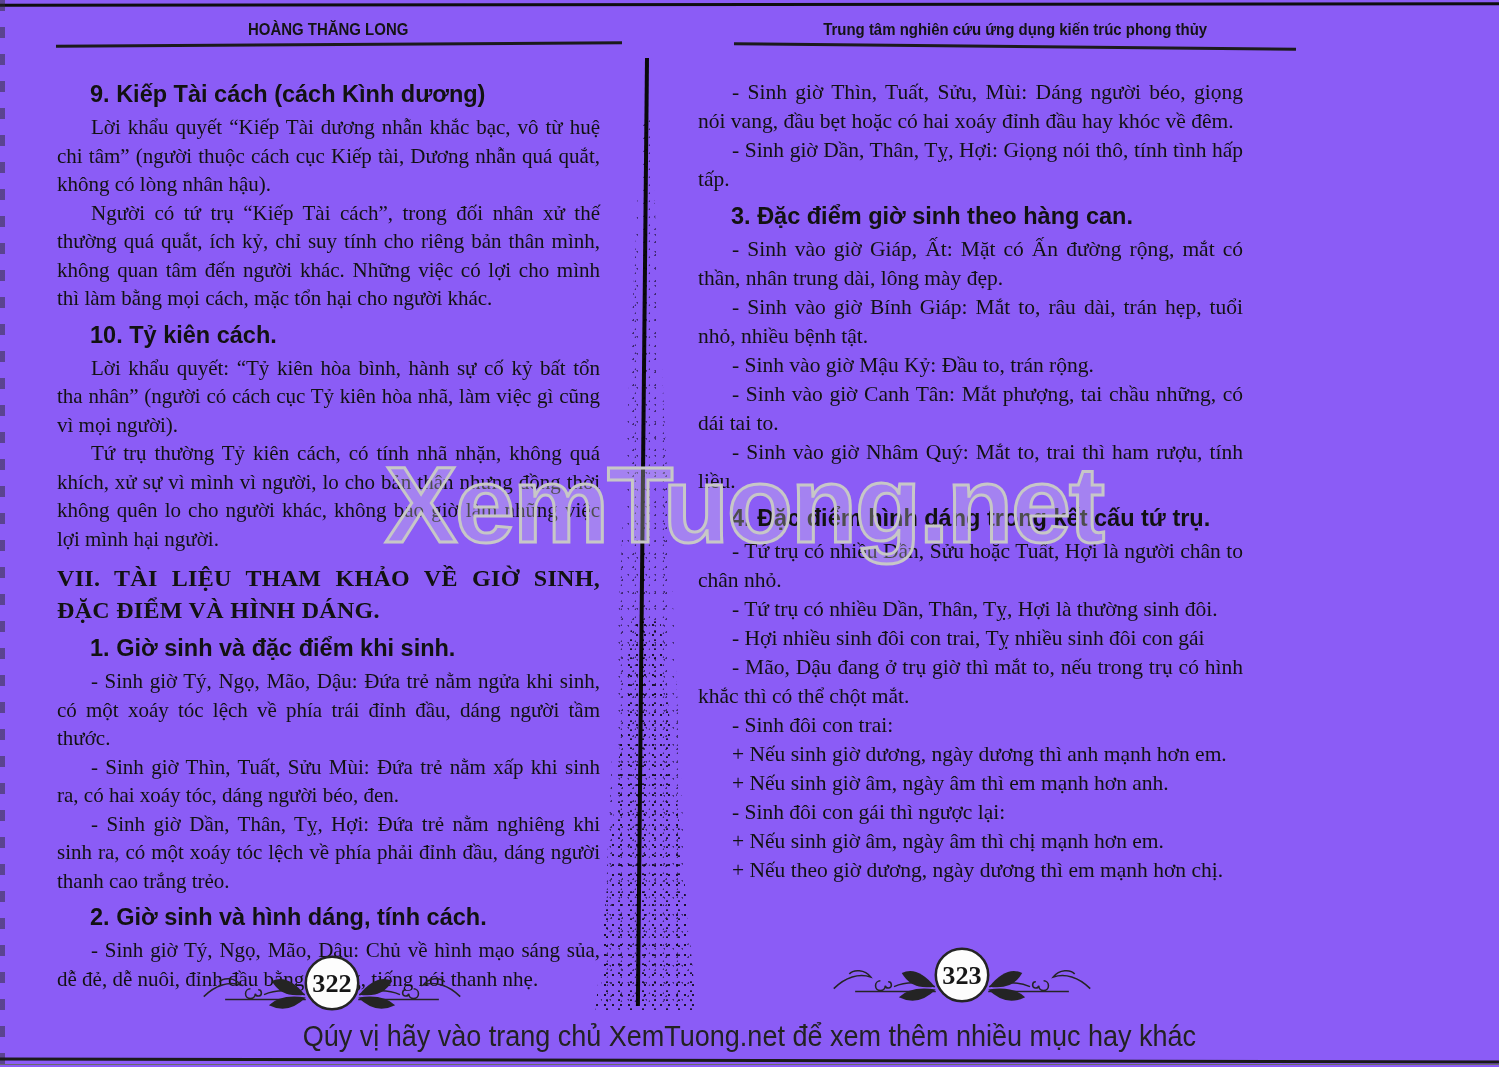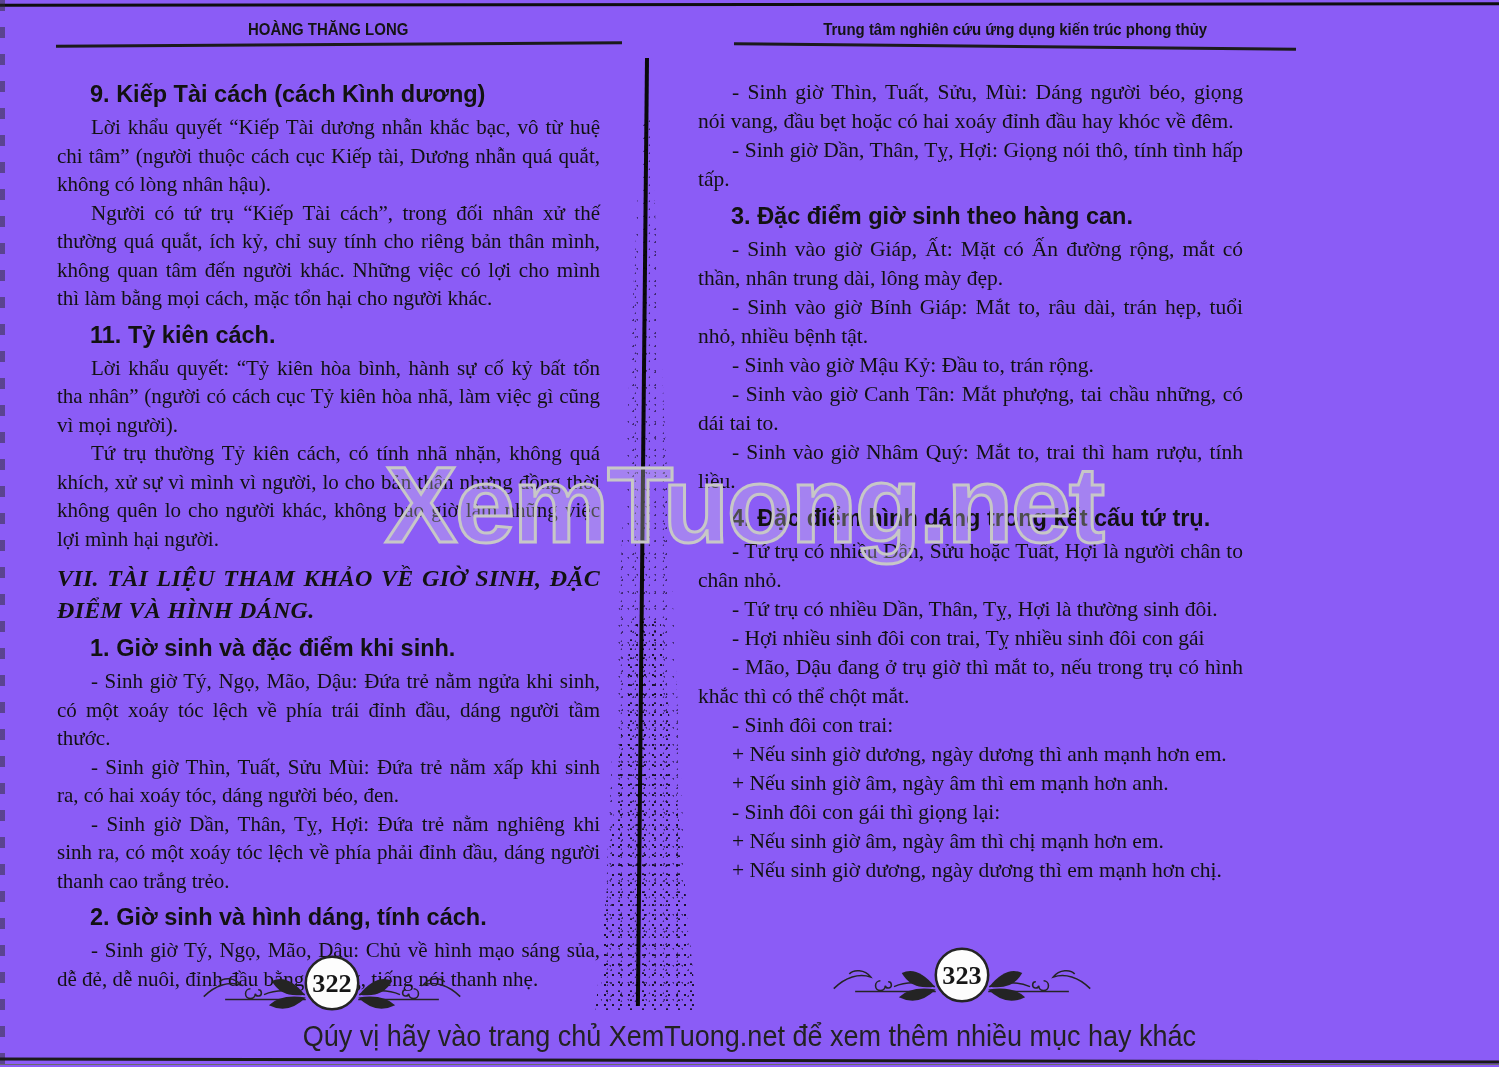--- a/index.html
+++ b/index.html
@@ -20,21 +20,21 @@
   .rule-left{top:43px;left:56px;width:566px;transform:rotate(-0.35deg);}
   .rule-right{top:45px;left:734px;width:562px;transform:rotate(0.55deg);}
   
   .col{position:absolute;font-size:21px;line-height:28.5px;text-align:justify;}
   .col-left{left:57px;top:72px;width:543px;}
   .col-right{left:698px;top:78px;width:545px;line-height:29px;font-size:21.5px;}
   .para{margin:0;text-indent:34px;}
   .h-num{font-family:"Liberation Sans","DejaVu Sans",sans-serif;font-weight:700;
     font-size:23.5px;line-height:31px;margin:7px 0 3px;padding-left:33px;text-align:left;}
   .h-sec{font-weight:700;font-size:24px;line-height:32px;margin:9px 0 3px;
-    letter-spacing:.3px;text-align:justify;font-style:italic;}
+    letter-spacing:.3px;text-align:justify;}
   
   .gutter-line{position:absolute;left:645px;top:58px;width:4px;height:948px;
     background:#0a0a0a;transform:rotate(0.55deg);transform-origin:top center;}
   .gutter-noise{position:absolute;left:586px;top:120px;width:120px;height:888px;opacity:.55;
     background-image:
       radial-gradient(circle at 30% 40%,#000 .8px,transparent 1.1px),
       radial-gradient(circle at 70% 75%,#000 .7px,transparent 1px),
       radial-gradient(circle at 52% 15%,#000 .6px,transparent .9px);
     background-size:11px 13px,9px 17px,14px 8px;
     clip-path:polygon(46% 0%,54% 0%,88% 100%,12% 100%);}
@@ -80,21 +80,21 @@
   <div class="run-head" style="left:734px;width:562px;">
     <span class="cond">Trung tâm nghiên cứu ứng dụng kiến trúc phong thủy</span>
   </div>
   <div class="head-rule rule-left"></div>
   <div class="head-rule rule-right"></div>
 
   <div class="col col-left">
     <h3 class="h-num">9. Kiếp Tài cách (cách Kình dương)</h3>
     <p class="para">Lời khẩu quyết “Kiếp Tài dương nhẫn khắc bạc, vô từ huệ chi tâm” (người thuộc cách cục Kiếp tài, Dương nhẫn quá quắt, không có lòng nhân hậu).</p>
     <p class="para">Người có tứ trụ “Kiếp Tài cách”, trong đối nhân xử thế thường quá quắt, ích kỷ, chỉ suy tính cho riêng bản thân mình, không quan tâm đến người khác. Những việc có lợi cho mình thì làm bằng mọi cách, mặc tổn hại cho người khác.</p>
-    <h3 class="h-num">11. Tỷ kiên cách.</h3>
+    <h3 class="h-num">10. Tỷ kiên cách.</h3>
     <p class="para">Lời khẩu quyết: “Tỷ kiên hòa bình, hành sự cố kỷ bất tổn tha nhân” (người có cách cục Tỷ kiên hòa nhã, làm việc gì cũng vì mọi người).</p>
     <p class="para">Tứ trụ thường Tỷ kiên cách, có tính nhã nhặn, không quá khích, xử sự vì mình vì người, lo cho bản thân nhưng đồng thời không quên lo cho người khác, không bao giờ làm những việc lợi mình hại người.</p>
     <h2 class="h-sec">VII. TÀI LIỆU THAM KHẢO VỀ GIỜ SINH, ĐẶC ĐIỂM VÀ HÌNH DÁNG.</h2>
     <h3 class="h-num">1. Giờ sinh và đặc điểm khi sinh.</h3>
     <p class="para">- Sinh giờ Tý, Ngọ, Mão, Dậu: Đứa trẻ nằm ngửa khi sinh, có một xoáy tóc lệch về phía trái đỉnh đầu, dáng người tầm thước.</p>
     <p class="para">- Sinh giờ Thìn, Tuất, Sửu Mùi: Đứa trẻ nằm xấp khi sinh ra, có hai xoáy tóc, dáng người béo, đen.</p>
     <p class="para">- Sinh giờ Dần, Thân, Tỵ, Hợi: Đứa trẻ nằm nghiêng khi sinh ra, có một xoáy tóc lệch về phía phải đỉnh đầu, dáng người thanh cao trắng trẻo.</p>
     <h3 class="h-num">2. Giờ sinh và hình dáng, tính cách.</h3>
     <p class="para">- Sinh giờ Tý, Ngọ, Mão, Dậu: Chủ về hình mạo sáng sủa, dễ đẻ, dễ nuôi, đỉnh đầu bằng phẳng, tiếng nói thanh nhẹ.</p>
   </div>
@@ -109,23 +109,23 @@
     <p class="para">- Sinh vào giờ Canh Tân: Mắt phượng, tai chầu những, có dái tai to.</p>
     <p class="para">- Sinh vào giờ Nhâm Quý: Mắt to, trai thì ham rượu, tính liều.</p>
     <h3 class="h-num">4. Đặc điểm hình dáng trong kết cấu tứ trụ.</h3>
     <p class="para">- Tứ trụ có nhiều Dần, Sửu hoặc Tuất, Hợi là người chân to chân nhỏ.</p>
     <p class="para">- Tứ trụ có nhiều Dần, Thân, Tỵ, Hợi là thường sinh đôi.</p>
     <p class="para">- Hợi nhiều sinh đôi con trai, Tỵ nhiều sinh đôi con gái</p>
     <p class="para">- Mão, Dậu đang ở trụ giờ thì mắt to, nếu trong trụ có hình khắc thì có thể chột mắt.</p>
     <p class="para">- Sinh đôi con trai:</p>
     <p class="para">+ Nếu sinh giờ dương, ngày dương thì anh mạnh hơn em.</p>
     <p class="para">+ Nếu sinh giờ âm, ngày âm thì em mạnh hơn anh.</p>
-    <p class="para">- Sinh đôi con gái thì giọng lại:</p>
+    <p class="para">- Sinh đôi con gái thì ngược lại:</p>
     <p class="para">+ Nếu sinh giờ âm, ngày âm thì chị mạnh hơn em.</p>
-    <p class="para">+ Nếu sinh giờ dương, ngày dương thì em mạnh hơn chị.</p>
+    <p class="para">+ Nếu theo giờ dương, ngày dương thì em mạnh hơn chị.</p>
   </div>
 
   <div class="gutter-line"></div>
   <div class="gutter-noise"></div>
   <div class="gutter-noise2"></div>
 
   <div class="watermark">XemTuong.net</div>
 
   <svg class="orn orn-left" viewBox="0 0 280 72">
     <defs>

